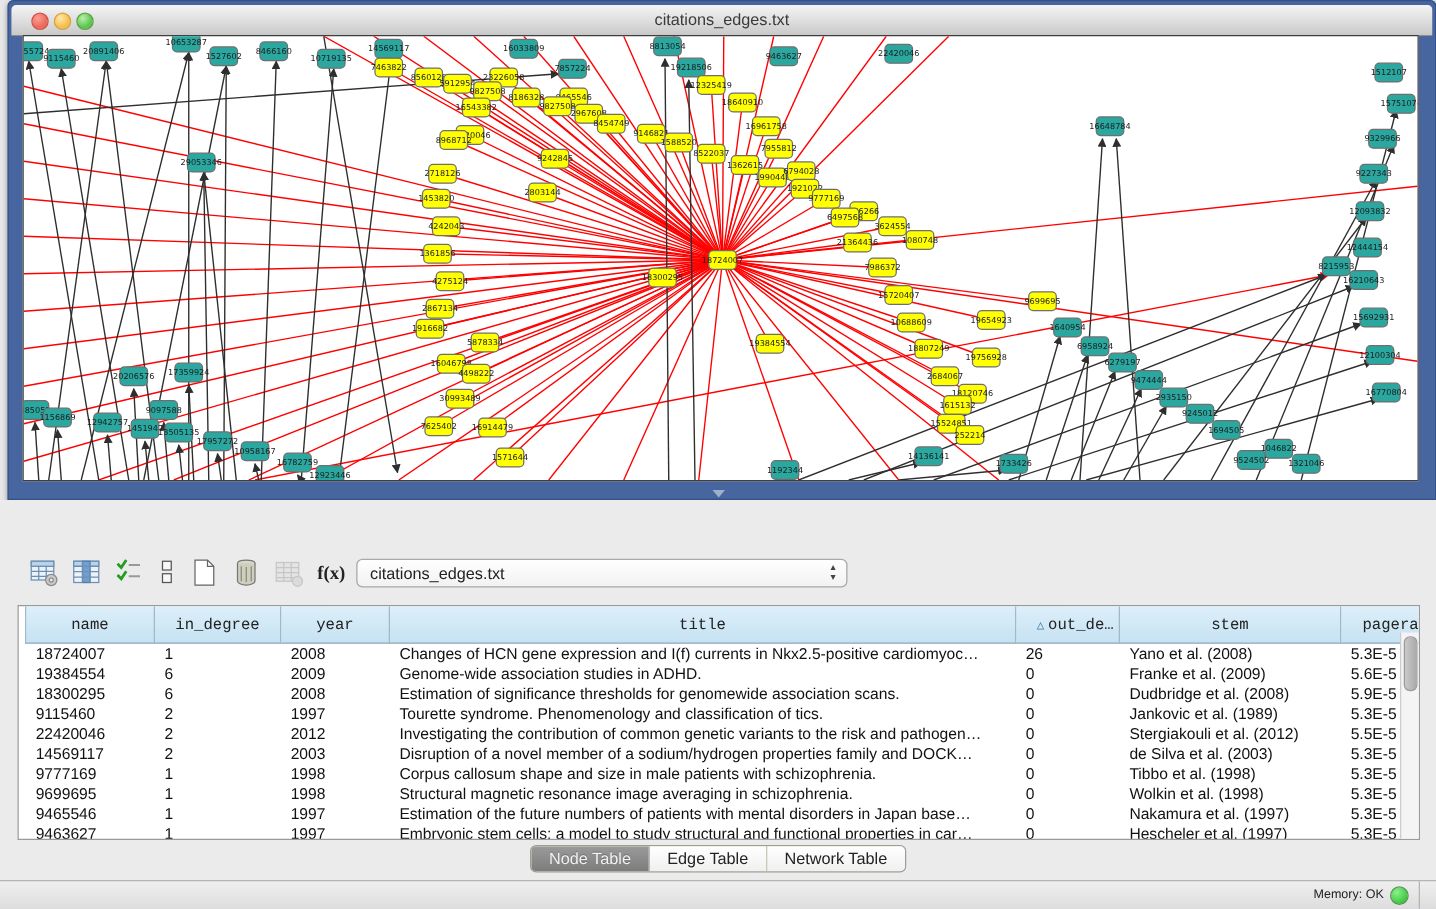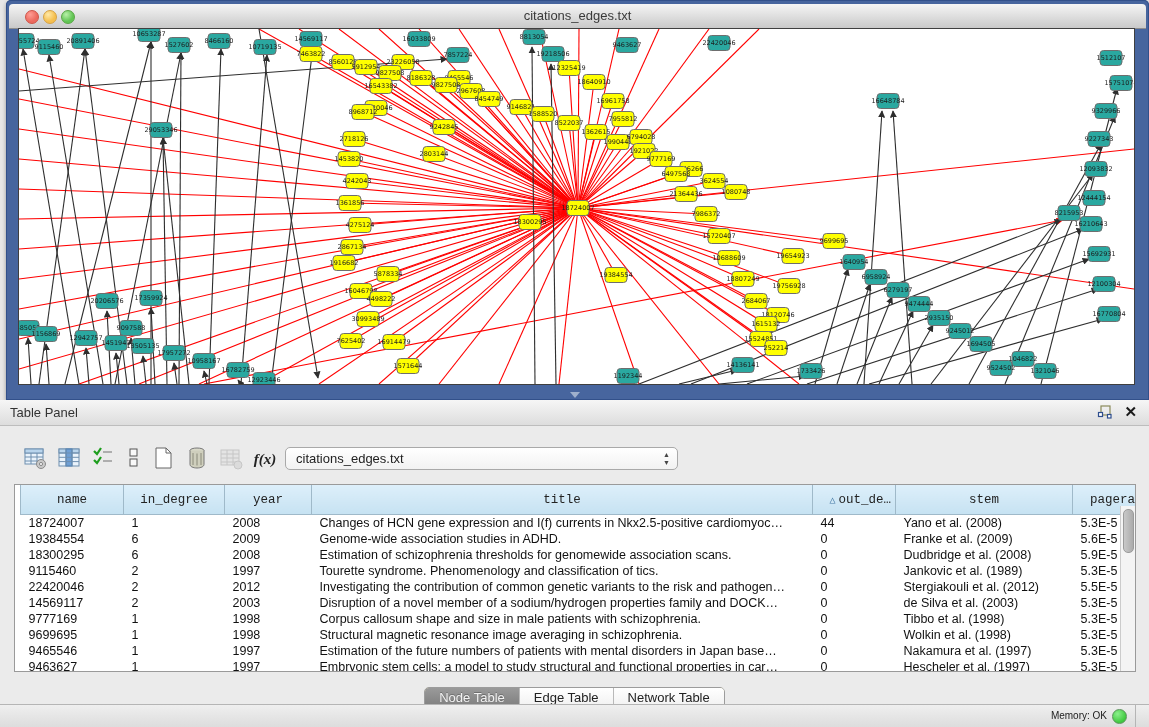--- a/index.html
+++ b/index.html
@@ -18,34 +18,34 @@
   
   #table-panel{position:absolute;left:0;top:400px;width:1149px;height:327px;background:#ebebeb;}
   #panel-header{position:absolute;left:0;top:0;width:100%;height:25px;background:linear-gradient(#f6f6f6,#dddddd);border-bottom:1px solid #bdbdbd;}
   #panel-title{position:absolute;left:10px;top:5px;font-size:13px;color:#333;}
   #panel-float{position:absolute;right:36px;top:4px;width:16px;height:16px;cursor:pointer;}
   #panel-close{position:absolute;right:12px;top:3px;font-size:15px;font-weight:bold;color:#1a1a1a;cursor:pointer;line-height:18px;}
   
   #tbl-toolbar{position:absolute;left:14px;top:38px;right:14px;height:44px;}
   .tbtn{position:absolute;top:8px;width:26px;height:26px;text-align:center;cursor:pointer;}
   .tbtn svg{width:24px;height:24px;}
-  #fx-btn{font-family:"Liberation Serif",serif;font-style:italic;font-weight:bold;font-size:15px;color:#222;line-height:26px;}
+  #fx-btn{font-family:"Liberation Serif",serif;font-weight:bold;font-size:15px;color:#222;line-height:26px;}
   #table-select{position:absolute;left:271px;top:9px;width:393px;height:23px;background:linear-gradient(#ffffff,#f2f2f2);border:1px solid #a9a9a9;border-radius:5px;font-size:13px;color:#222;line-height:21px;padding-left:10px;box-sizing:border-box;cursor:pointer;}
   #table-select .updown{position:absolute;right:7px;top:3px;font-size:7px;color:#444;line-height:8px;text-align:center;}
   
   #tbl-wrap{position:absolute;left:14px;top:84px;width:1122px;height:188px;background:#fff;border:1px solid #9a9a9a;box-sizing:border-box;overflow:hidden;}
   table{border-collapse:collapse;table-layout:fixed;width:1084px;margin-left:5px;}
   th{height:21px;background:linear-gradient(#ddeffa,#c6e2f2);border:1px solid #9fb9c9;border-top:none;font-size:12.5px;font-weight:normal;color:#222;text-align:center;padding:4px 4px;overflow:hidden;white-space:nowrap;font-family:Liberation Mono, monospace;}
   td{height:16px;font-size:12.5px;color:#111;padding:0 4px 0 8px;overflow:hidden;white-space:nowrap;text-overflow:clip;}
   .sort-glyph{font-size:10px;color:#4a7da8;margin-right:3px;}
   #v-scroll{position:absolute;right:0;top:21px;bottom:0;width:14px;background:#f4f4f4;border-left:1px solid #cccccc;}
   #v-thumb{position:absolute;left:2px;top:3px;width:9px;height:42px;border-radius:5px;background:linear-gradient(90deg,#c9c9c9,#ababab);border:1px solid #9b9b9b;cursor:pointer;}
   
   #tabs{position:absolute;left:0;top:276px;width:100%;height:22px;text-align:center;}
-  #tabs-inner{display:inline-flex;border:1px solid #9c9c9c;border-radius:5px;overflow:hidden;background:#fef9c3;margin-top:11px;}
+  #tabs-inner{display:inline-flex;border:1px solid #9c9c9c;border-radius:5px;overflow:hidden;background:#fef9c3;}
   .tab{font-size:13px;color:#222;padding:2px 14px 3px;background:linear-gradient(#ffffff,#f0f0f0);border-right:1px solid #b9b9b9;cursor:pointer;}
   .tab:last-child{border-right:none;}
   .tab.active{background:linear-gradient(#9a9a9a,#7d7d7d);color:#f2f2f2;text-shadow:0 -1px 0 rgba(0,0,0,.25);}
   
   #status-bar{position:absolute;left:0;top:304px;width:100%;height:23px;background:linear-gradient(#efefef,#dcdcdc);border-top:1px solid #b5b5b5;}
   #memory-label{position:absolute;right:42px;top:5px;font-size:10px;color:#222;}
   #memory-dot{position:absolute;right:22px;top:4px;width:13px;height:13px;border-radius:50%;background:radial-gradient(circle at 35% 30%,#8cf08c,#3fc93f 70%);border:1px solid #5a945a;}
   #status-divider{position:absolute;right:13px;top:0;bottom:0;width:1px;background:#b5b5b5;}
 </style>
 </head>
@@ -442,31 +442,20 @@
           <text x="389" y="339.2" text-anchor="middle" font-size="6.5" font-family="&quot;DejaVu Sans&quot;,sans-serif" fill="#1c1c1c">1571644</text>
           <rect x="548" y="171.5" width="22" height="15" rx="3.5" fill="#ffff00" stroke="#6e6e6e" stroke-width="1"></rect>
           <text x="559" y="181.2" text-anchor="middle" font-size="6.5" font-family="&quot;DejaVu Sans&quot;,sans-serif" fill="#1c1c1c">18724007</text>
         </g>
     </svg>
   </div>
   <div id="sash-handle"></div>
 </div>
 
 <div id="table-panel">
-  <div id="panel-header">
-    <span id="panel-title">Table Panel</span>
-    <span id="panel-float">
-      <svg width="16" height="16" viewBox="0 0 16 16">
-        <rect x="4" y="2" width="9" height="9" fill="none" stroke="#8a8a5a" stroke-width="1.2"></rect>
-        <rect x="1.5" y="8.5" width="4" height="4" fill="#fff" stroke="#2e4e8e" stroke-width="1.2"></rect>
-        <rect x="10.5" y="10.5" width="3.5" height="3.5" fill="#fff" stroke="#2e4e8e" stroke-width="1.2"></rect>
-      </svg>
-    </span>
-    <span id="panel-close">✕</span>
-  </div>
 
   <div id="tbl-toolbar">
     <span class="tbtn" style="left:8px">
       <svg viewBox="0 0 24 24">
           <rect x="2" y="3" width="18" height="15" fill="#eaf3fb" stroke="#6f8faf"></rect>
           <path d="M2 7h18M2 11h18M2 15h18M8 3v15M14 3v15" stroke="#6f8faf" fill="none"></path>
           <rect x="2" y="3" width="18" height="4" fill="#b8d4ec" stroke="#6f8faf"></rect>
           <circle cx="18" cy="18" r="4.5" fill="#c9c9c9" stroke="#8a8a8a"></circle>
           <circle cx="18" cy="18" r="1.6" fill="#efefef" stroke="#8a8a8a"></circle>
         </svg>
@@ -531,38 +520,38 @@
             <th style="width: 168px;">stem</th>
             <th style="width: 86px;">pagerank</th>
           </tr>
         </thead>
       <tbody id="tbl-body">
           <tr>
             <td>18724007</td>
             <td>1</td>
             <td>2008</td>
             <td>Changes of HCN gene expression and I(f) currents in Nkx2.5-positive cardiomyoc…</td>
-            <td>44</td>
+            <td>26</td>
             <td>Yano et al. (2008)</td>
             <td>5.3E-5</td>
           </tr>
           <tr>
             <td>19384554</td>
             <td>6</td>
             <td>2009</td>
             <td>Genome-wide association studies in ADHD.</td>
             <td>0</td>
             <td>Franke et al. (2009)</td>
             <td>5.6E-5</td>
           </tr>
           <tr>
             <td>18300295</td>
             <td>6</td>
             <td>2008</td>
-            <td>Estimation of schizophrenia thresholds for genomewide association scans.</td>
+            <td>Estimation of significance thresholds for genomewide association scans.</td>
             <td>0</td>
             <td>Dudbridge et al. (2008)</td>
             <td>5.9E-5</td>
           </tr>
           <tr>
             <td>9115460</td>
             <td>2</td>
             <td>1997</td>
             <td>Tourette syndrome. Phenomenology and classification of tics.</td>
             <td>0</td>

